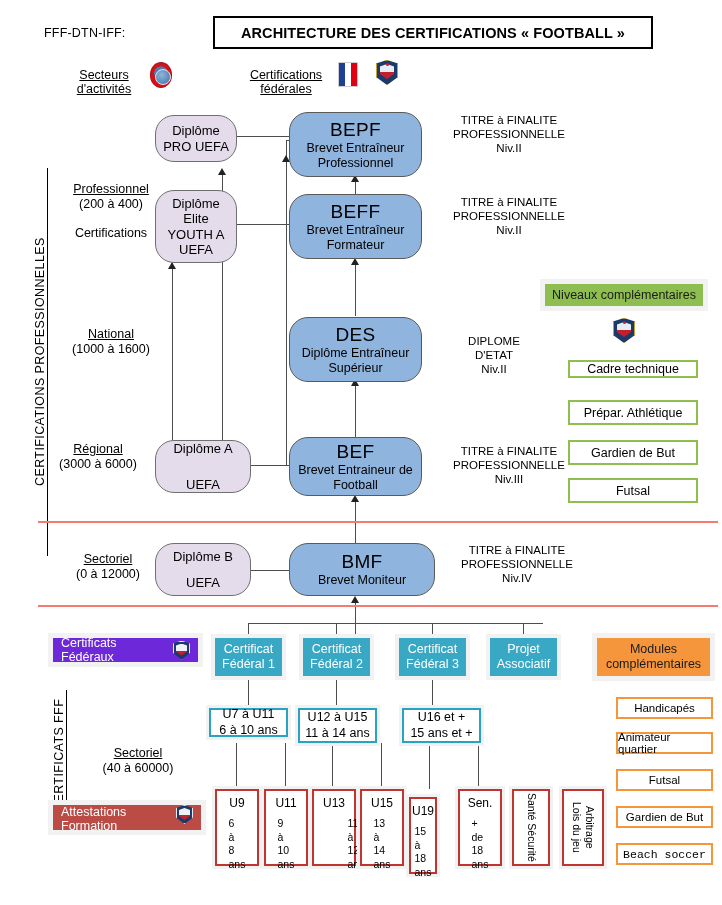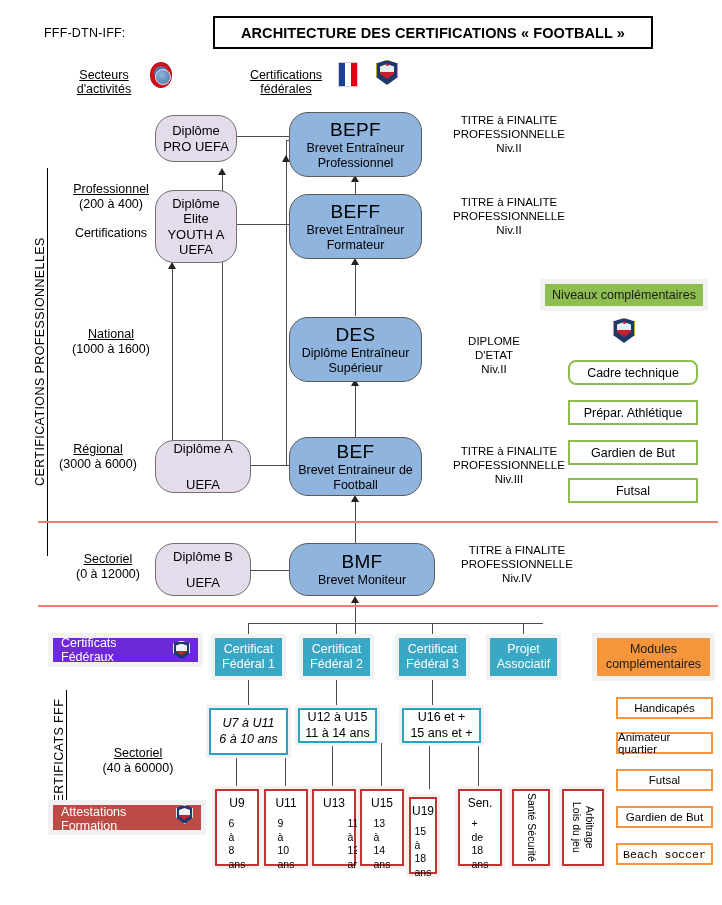--- a/index.html
+++ b/index.html
@@ -358,21 +358,21 @@
 <div class="abs rightnote" style="left:452px; top:543px; width:130px;">
   <div>TITRE à FINALITE</div>
   <div>PROFESSIONNELLE</div>
   <div>Niv.IV</div>
 </div>
 
 <div class="abs green-head" style="left:545px; top:284px; width:158px; height:22px;">Niveaux complémentaires</div>
 <div class="abs" style="left:613px; top:318px;">
   <div class="fff-logo"></div>
 </div>
-<div class="abs green-item" style="left:568px; top:360px; width:130px; height:25px;border-radius:8px;">Cadre technique</div>
+<div class="abs green-item" style="left:568px; top:360px; width:130px; height:18px;">Cadre technique</div>
 <div class="abs green-item" style="left:568px; top:400px; width:130px; height:25px;">Prépar. Athlétique</div>
 <div class="abs green-item" style="left:568px; top:440px; width:130px; height:25px;">Gardien de But</div>
 <div class="abs green-item" style="left:568px; top:478px; width:130px; height:25px;">Futsal</div>
 
 <div class="abs teal-head" style="left:53px; top:638px; width:145px; height:24px;">
   <span>Certificats Fédéraux</span>
   <span class="fff-mini"></span>
 </div>
 
 <div class="abs teal-box" style="left:215px; top:638px; width:67px; height:38px;">
@@ -385,21 +385,21 @@
 </div>
 <div class="abs teal-box" style="left:399px; top:638px; width:67px; height:38px;">
   <div>Certificat</div>
   <div>Fédéral 3</div>
 </div>
 <div class="abs teal-box" style="left:490px; top:638px; width:67px; height:38px;">
   <div>Projet</div>
   <div>Associatif</div>
 </div>
 
-<div class="abs teal-outline" style="left:209px; top:708px; width:79px; height:47px;font-style:italic;">
+<div class="abs teal-outline" style="left:209px; top:708px; width:79px; height:29px;">
   <div>U7 à U11</div>
   <div>6 à 10 ans</div>
 </div>
 <div class="abs teal-outline" style="left:298px; top:708px; width:79px; height:35px;">
   <div>U12 à U15</div>
   <div>11 à 14 ans</div>
 </div>
 <div class="abs teal-outline" style="left:402px; top:708px; width:79px; height:35px;">
   <div>U16 et +</div>
   <div>15 ans et +</div>

